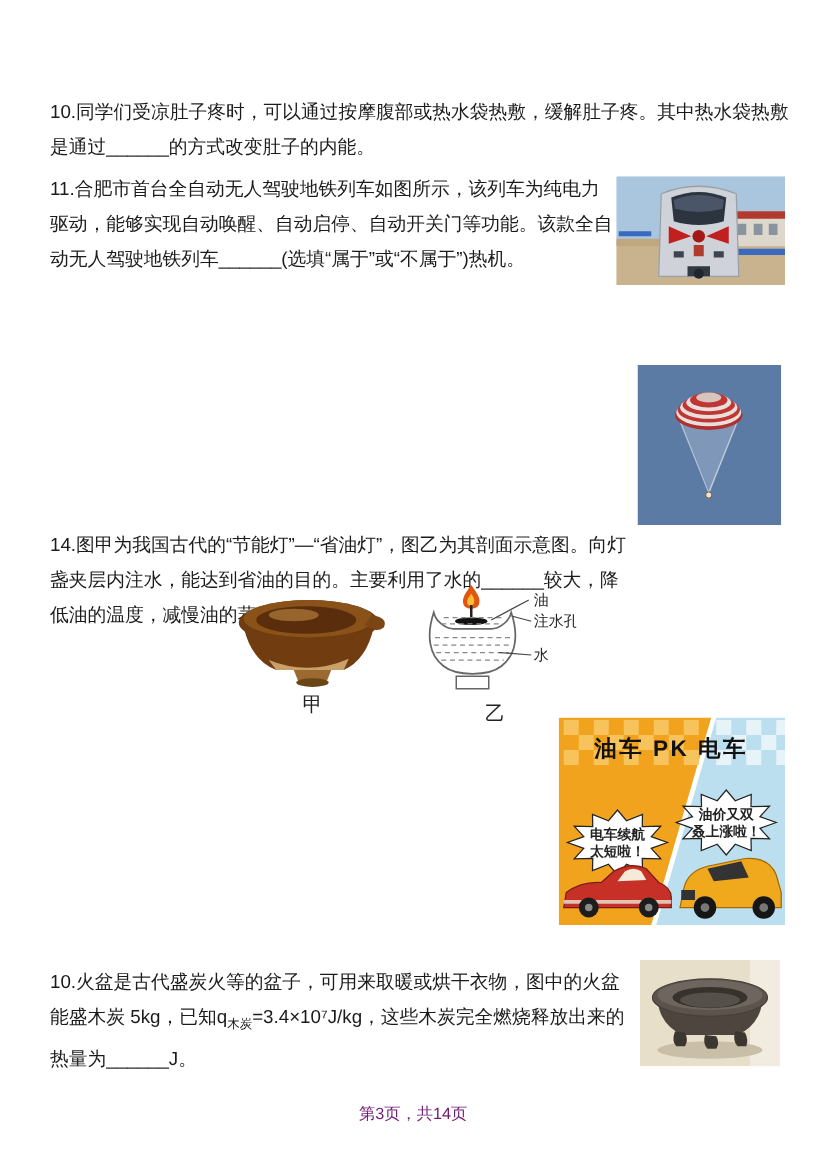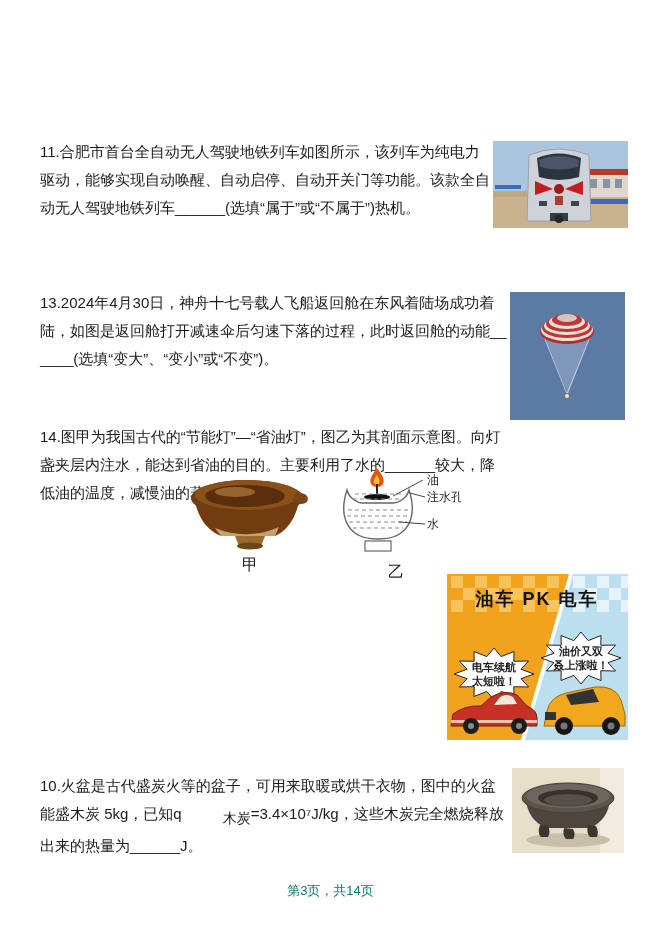--- a/index.html
+++ b/index.html
@@ -19,33 +19,36 @@
   #q15 { left:40px; top:576px; width:405px; }
   #q16 { left:40px; top:772px; width:468px; }
   .fig { position:absolute; margin:0; padding:0; }
   #fig-train     { left:493px; top:141px; }
   #fig-parachute { left:510px; top:292px; }
   #fig-lamps     { left:185px; top:466px; width:270px; display:flex; gap:16px; align-items:flex-start; }
   #fig-pk        { left:447px; top:574px; }
   #fig-basin     { left:512px; top:768px; }
   .lamp-col { display:flex; flex-direction:column; align-items:center; }
   .caption { font-size:16px; color:#222; line-height:20px; margin-top:4px; }
-  sub.qsub { font-size:14px;padding-left:41px; }
+  sub.qsub { font-size:10px; }
   .footer {
     position:absolute; left:0; top:882px; width:100%;
-    text-align:center; font-size:13px; color:#0f766e; line-height:18px;
+    text-align:center; font-size:13px; color:#701a75; line-height:18px;
   }
   svg { display:block; }
   svg text { font-family:"Liberation Sans","DejaVu Sans",sans-serif; }
 </style>
 </head>
 <body>
 
 <div class="page">
 
+  <section class="q" id="q10">
+    <p>10.同学们受凉肚子疼时，可以通过按摩腹部或热水袋热敷，缓解肚子疼。其中热水袋热敷是通过______的方式改变肚子的内能。</p>
+  </section>
 
   <section class="q" id="q11">
     <p>11.合肥市首台全自动无人驾驶地铁列车如图所示，该列车为纯电力驱动，能够实现自动唤醒、自动启停、自动开关门等功能。该款全自动无人驾驶地铁列车______(选填“属于”或“不属于”)热机。</p>
   </section>
   <figure class="fig" id="fig-train">
     <svg width="135" height="87" viewBox="0 0 135 87">
       <rect x="0" y="0" width="135" height="54" fill="#a9c6de"></rect>
       <rect x="0" y="54" width="135" height="33" fill="#c9b28e"></rect>
       <rect x="0" y="50" width="135" height="6" fill="#bfa87f"></rect>
       <rect x="92" y="28" width="43" height="28" fill="#ded8cc"></rect>
@@ -63,23 +66,20 @@
       <circle cx="66" cy="48" r="5" fill="#a51818"></circle>
       <rect x="62" y="55" width="8" height="9" fill="#b23a2e"></rect>
       <rect x="46" y="60" width="8" height="5" fill="#3b4450"></rect>
       <rect x="78" y="60" width="8" height="5" fill="#3b4450"></rect>
       <rect x="57" y="72" width="18" height="8" fill="#333a42"></rect>
       <circle cx="66" cy="78" r="4" fill="#20262e"></circle>
     </svg>
   </figure>
 
 
-  <section class="q" id="q13">
-    <p>13.2024年4月30日，神舟十七号载人飞船返回舱在东风着陆场成功着陆，如图是返回舱打开减速伞后匀速下落的过程，此时返回舱的动能______(选填“变大”、“变小”或“不变”)。</p>
-  </section>
   <figure class="fig" id="fig-parachute">
     <svg width="115" height="128" viewBox="0 0 115 128">
       <rect x="0" y="0" width="115" height="128" fill="#5b7aa4"></rect>
       <polygon points="32,40 82,40 58,102" fill="#ffffff" opacity="0.22"></polygon>
       <line x1="32" y1="40" x2="57" y2="102" stroke="#ffffff" stroke-width="1" opacity="0.55"></line>
       <line x1="82" y1="40" x2="57" y2="102" stroke="#ffffff" stroke-width="1" opacity="0.55"></line>
       <ellipse cx="57" cy="40" rx="27" ry="12" fill="#b03030"></ellipse>
       <ellipse cx="57" cy="38" rx="26" ry="11" fill="#e8e0d8"></ellipse>
       <ellipse cx="57" cy="36" rx="25" ry="10" fill="#c03636"></ellipse>
       <ellipse cx="57" cy="34" rx="23" ry="9" fill="#e8e0d8"></ellipse>

